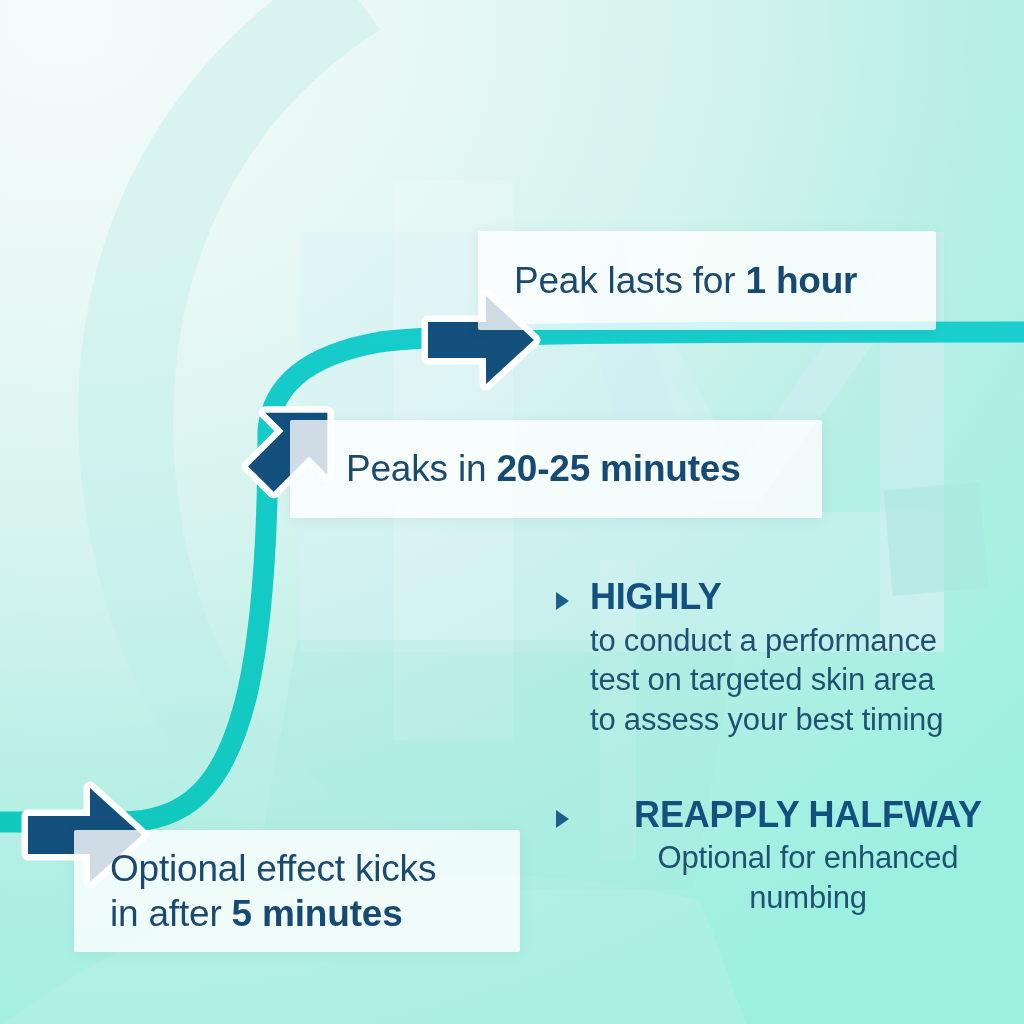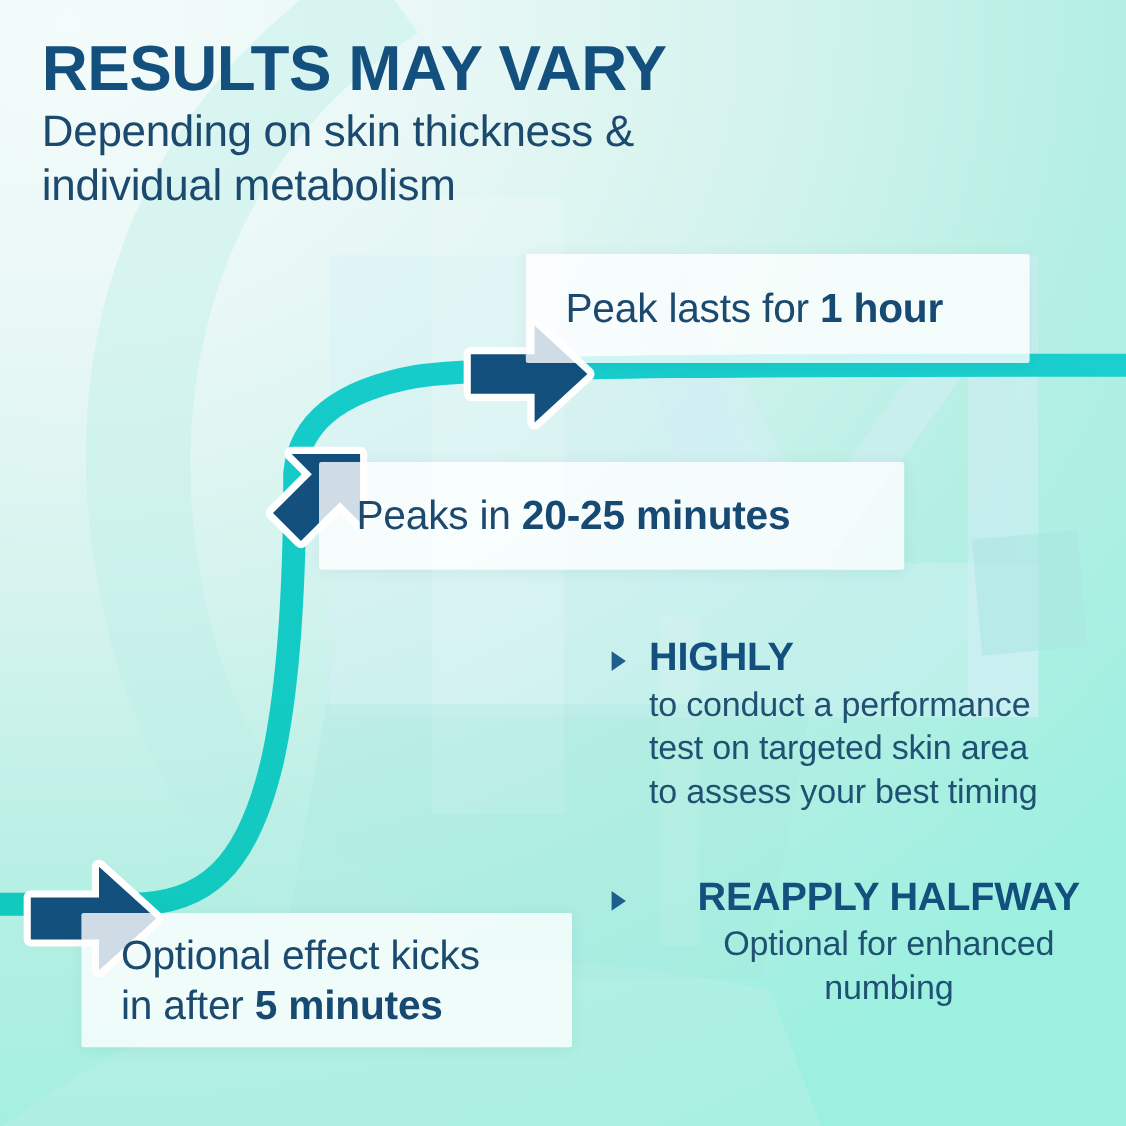--- a/index.html
+++ b/index.html
@@ -34,21 +34,21 @@
     font-size:37px;
     font-weight:400;
     letter-spacing:-0.2px;
     line-height:1.18;
     color:#1b4a6e;
     white-space:nowrap;
   }
   .callout .txt b{font-weight:700;color:#164a72;}
 
   #callout-peak-duration{left:478px;top:231px;width:458px;height:99px;padding-left:36px;}
-  #callout-peak-time{left:290px;top:420px;width:532px;height:98px;padding-left:34px;}
+  #callout-peak-time{left:290px;top:420px;width:532px;height:98px;padding-left:56px;}
   #callout-onset{left:74px;top:830px;width:446px;height:122px;padding-left:36px;flex-direction:column;align-items:flex-start;justify-content:center;}
   #callout-onset .txt{white-space:normal;line-height:1.22;}
 
   
   .arrow{position:absolute;}
 
   
   #header{position:absolute;left:38px;top:34px;width:660px;}
   #title{
     font-size:58px;font-weight:700;letter-spacing:-0.5px;
@@ -133,27 +133,20 @@
 
   <svg class="curve-svg" viewBox="0 0 1024 1024" xmlns="http://www.w3.org/2000/svg">
     <path d="M 0 822
              L 120 822
              C 185 822, 225 790, 248 690
              C 266 608, 268 500, 268 430
              C 272 390, 300 356, 380 342
              C 450 332, 720 332, 1024 332" fill="none" stroke="url(#curveGrad)" stroke-width="21" stroke-linecap="round" stroke-linejoin="round"></path>
   </svg>
 
-  <div id="header">
-    <h1 id="title">RESULTS MAY VARY</h1>
-    <p id="subtitle">
-      <span>Depending on skin thickness &amp;</span><br>
-      <span>individual metabolism</span>
-    </p>
-  </div>
 
   <svg class="arrow" style="left:10px;top:780px;width:140px;height:110px;" viewBox="0 0 140 110">
     <path d="M 18 36 L 80 36 L 80 8 L 132 55 L 80 102 L 80 74 L 18 74 Z" fill="#13507d" stroke="#ffffff" stroke-width="13" stroke-linejoin="round"></path>
     <path d="M 18 36 L 80 36 L 80 8 L 132 55 L 80 102 L 80 74 L 18 74 Z" fill="#13507d"></path>
   </svg>
 
   <svg class="arrow" style="left:232px;top:388px;width:120px;height:120px;" viewBox="0 0 120 120">
     <g transform="rotate(-45 60 60)">
       <path d="M 16 42 L 66 42 L 66 16 L 110 60 L 66 104 L 66 78 L 16 78 Z" fill="#13507d" stroke="#ffffff" stroke-width="13" stroke-linejoin="round"></path>
       <path d="M 16 42 L 66 42 L 66 16 L 110 60 L 66 104 L 66 78 L 16 78 Z" fill="#13507d"></path>

